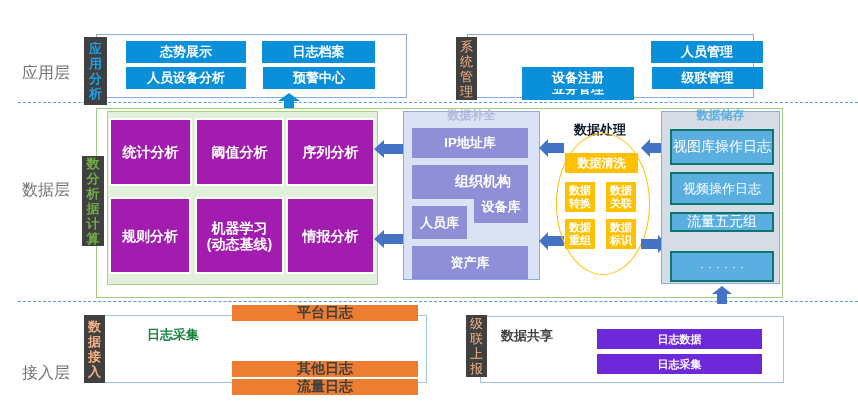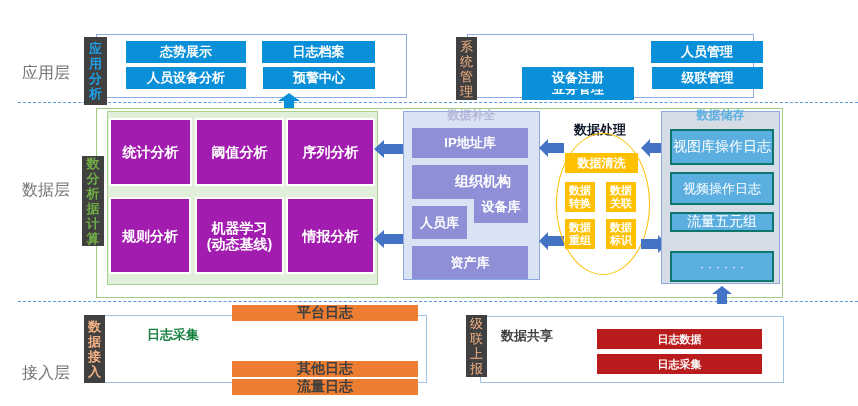--- a/index.html
+++ b/index.html
@@ -23,21 +23,21 @@
   .purple-panel { background:#dae3f3; border:1.5px solid #8faadc; }
   .pcell { background:#8e8fd6; color:#fff; font-weight:bold; font-size:13px; display:flex;
            align-items:center; justify-content:center; }
   .ycell { background:#ffc000; color:#fff; font-weight:bold; font-size:11px; display:flex;
            align-items:center; justify-content:center; text-align:center; line-height:13px; }
   .store-panel { background:#d6dce5; border:1.5px solid #8faadc; }
   .scell { background:#5aaee0; color:#fff; font-weight:normal; font-size:13px; display:flex;
            align-items:center; justify-content:center; border:2px solid #0f766e; }
   .ocell { background:#ed7d31; color:#404040; font-weight:bold; font-size:14px; display:flex;
            align-items:center; justify-content:center; }
-  .lbcell { background:#b91c1c; color:#fff; font-weight:bold; font-size:11px; display:flex;
+  .lbcell { background:#6d28d9; color:#fff; font-weight:bold; font-size:11px; display:flex;
            align-items:center; justify-content:center; }
   .ltitle { font-size:13px; font-weight:bold; }
   svg.arrow { position:absolute; overflow:visible; }
 </style>
 </head>
 <body>
 
 <div class="abs layer-label" style="left:22px;top:63px;">应用层</div>
 <div class="abs layer-label" style="left:22px;top:180px;">数据层</div>
 <div class="abs layer-label" style="left:22px;top:331px;margin-top:32px;">接入层</div>

